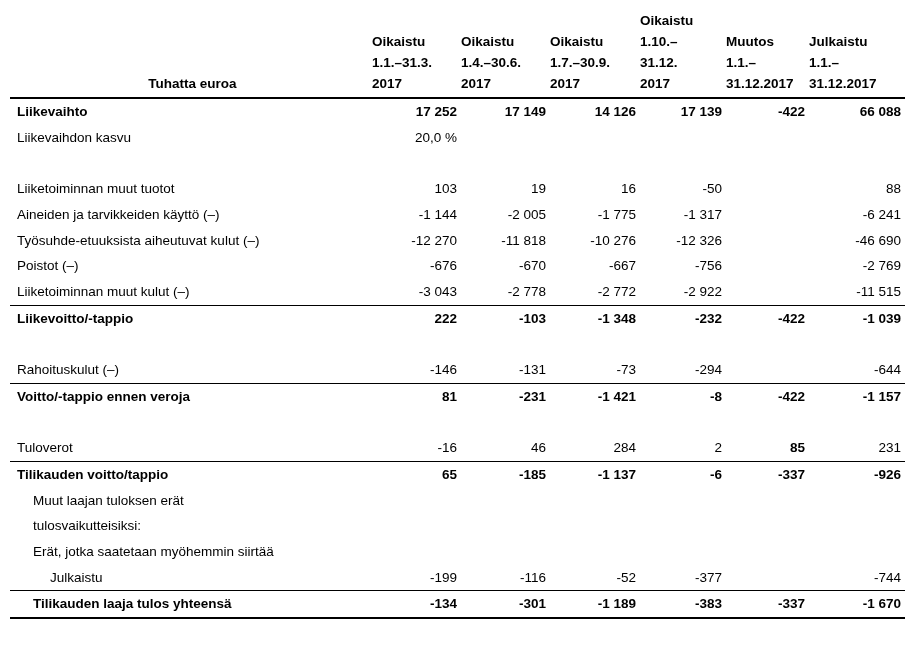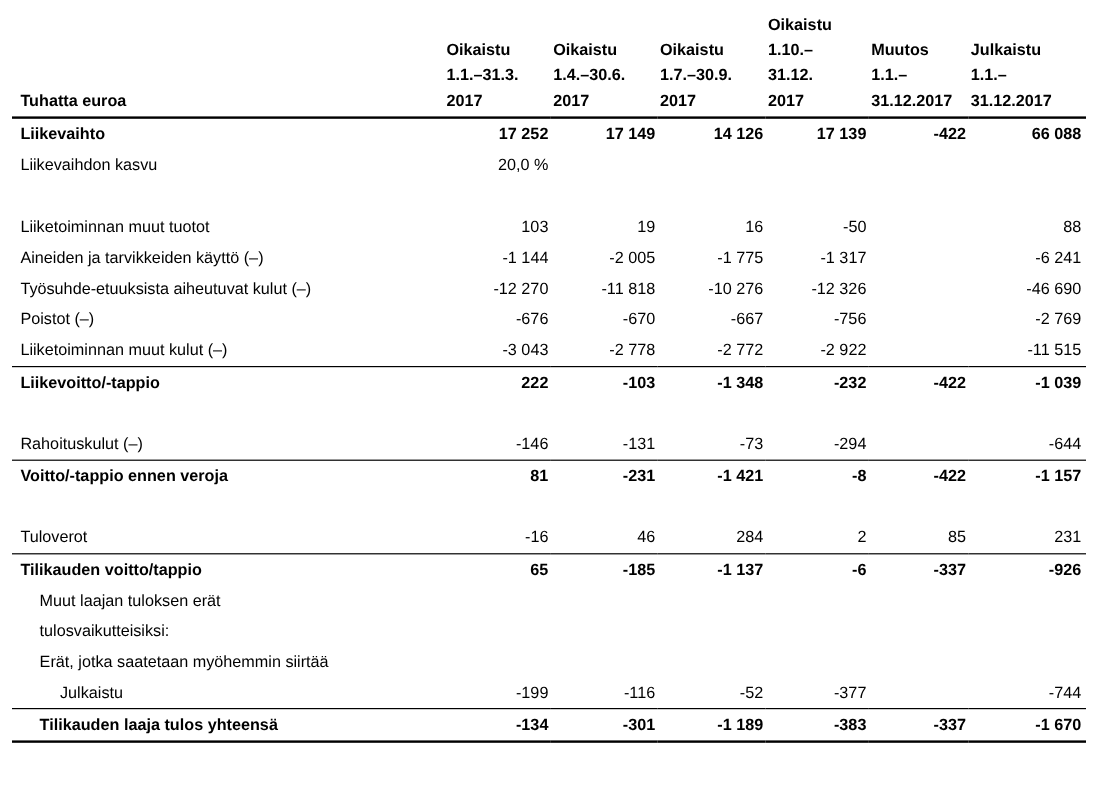--- a/index.html
+++ b/index.html
@@ -28,42 +28,42 @@
     font-weight: bold;
     font-size: 13.5px;
     line-height: 21px;
     text-align: left;
     padding: 0 2px 3px 2px;
     height: 94px;
     border-bottom: 2.2px solid #000;
     white-space: nowrap;
   }
   table.fin th.label {
-    text-align: left;
+    text-align: center;
     padding-left: 7px;
     margin-left: 28px;
   }
   table.fin td {
     height: 25.7px;
     font-size: 13.5px;
     text-align: right;
     padding: 0 2px;
     white-space: nowrap;
     vertical-align: middle;
   }
   table.fin td:last-child, table.fin th:last-child { padding-right: 4px; }
   table.fin td.label {
     text-align: left;
     padding-left: 7px;
     margin-top: 32px;
   }
   table.fin td.label.indent-1 { padding-left: 23px; }
   table.fin td.label.indent-2 { padding-left: 40px; }
   tr.bold td { font-weight: bold; text-align: right; }
-  td.bold-cell { font-weight: normal; }
+  td.bold-cell { font-weight: bold; }
   tr.rule td { border-bottom: 1.6px solid #000; }
   tr.final td { border-bottom: 2.2px solid #000; }
 </style>
 </head>
 <body>
 
 <div class="sheet">
   <table class="fin">
     <colgroup>
       <col style="width:360px">

